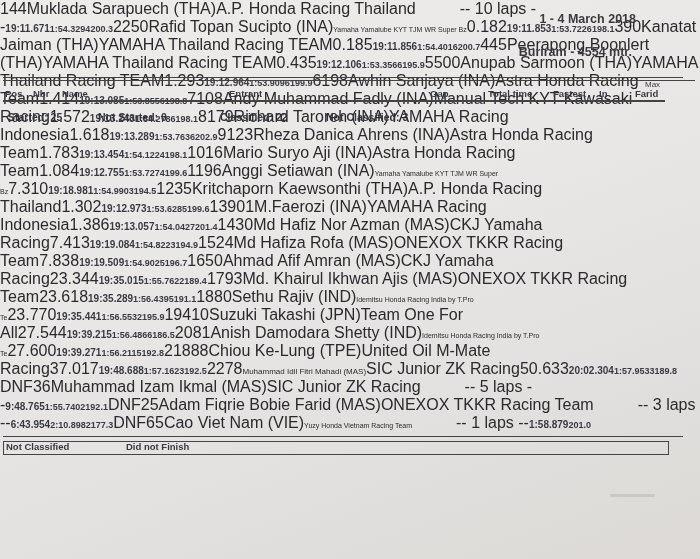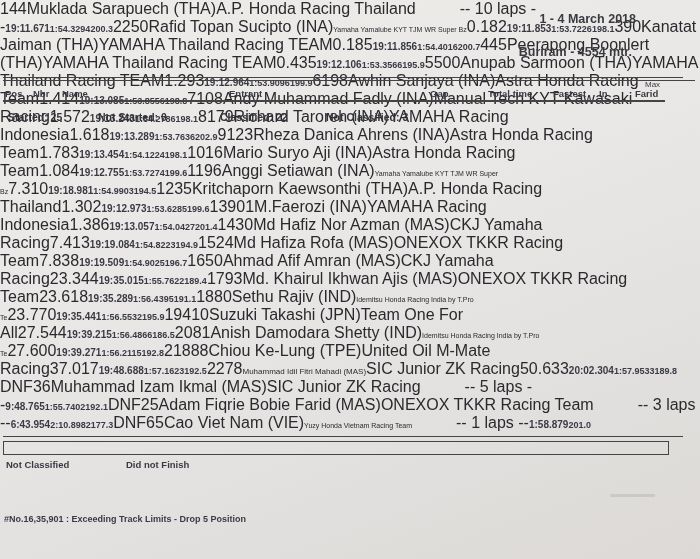--- a/index.html
+++ b/index.html
@@ -26,21 +26,21 @@
   .c-name { left: 62px; }
   .c-ent { left: 229px; }
   .c-ent.small { font-size: 7px; top: 3px !important; }
   .c-gap { left: 398px; width: 60px; text-align: right; }
   .c-gap.laps { left: 395px; width: 70px; text-align: left; padding-left: 44px; }
   .c-tot { left: 484px; width: 60px; text-align: left; font-size: 10px; font-weight: bold; color: #3a3a44; top: 1px !important; }
   .c-fast { left: 545px; width: 52px; text-align: right; font-size: 9px; font-weight: bold; color: #3a3a44; top: 1px !important; }
   .c-in { left: 598px; width: 12px; text-align: center; font-size: 9px; font-weight: bold; color: #3a3a44; top: 1px !important; }
   .c-spd { left: 632px; width: 34px; text-align: right; font-size: 9px; font-weight: bold; color: #3a3a44; top: 1px !important; }
   .nc-box { position: absolute; left: 3px; top: 441px; width: 664px; height: 12px; border: 1px solid #444; font-size: 9.5px; font-weight: bold; color: #3a3a44; }
-  .nc-box span { position: absolute; top: -1px; white-space: nowrap; margin-top: 18px; }
+  .nc-box span { position: absolute; top: -1px; white-space: nowrap; }
   .footnote { position: absolute; left: 4px; top: 514px; font-size: 9px; font-weight: bold; color: #3a3a44; }
   .smudge { position: absolute; left: 610px; top: 494px; width: 45px; height: 3px; background: #b8b5b0; opacity: .5; border-radius: 2px; }
 </style>
 </head>
 <body>
 
 <div class="page">
   <div class="date">1 - 4 March 2018</div>
   <div class="venue">Buriram - 4554 mtr.</div>
 
@@ -72,14 +72,13 @@
 
   <div class="rule" style="left:3px; top:436px; width:680px;"></div>
   <div class="nc-box">
     <span style="left:2px">Not Classified</span>
     <span style="left:122px">Did not Finish</span>
   </div>
 
   <div id="dnf"><span class="c-pos" style="left: 4px; text-align: left; width: 26px;">DNF</span><span class="c-nbr" style="left: 33px;">36</span><span class="c-name">Muhammad Izam Ikmal (MAS)</span><span class="c-ent">SIC Junior ZK Racing</span><span class="c-gap laps">-- 5 laps --</span><span class="c-tot">9:48.765</span><span class="c-fast">1:55.740</span><span class="c-in">2</span><span class="c-spd">192.1</span><div class="row" style="top: 456px;"></div><span class="c-pos" style="left: 4px; text-align: left; width: 26px;">DNF</span><span class="c-nbr" style="left: 33px;">25</span><span class="c-name">Adam Fiqrie  Bobie Farid (MAS)</span><span class="c-ent">ONEXOX TKKR Racing Team</span><span class="c-gap laps">-- 3 laps --</span><span class="c-tot">6:43.954</span><span class="c-fast">2:10.898</span><span class="c-in">2</span><span class="c-spd">177.3</span><div class="row" style="top: 473px;"></div><span class="c-pos" style="left: 4px; text-align: left; width: 26px;">DNF</span><span class="c-nbr" style="left: 33px;">65</span><span class="c-name">Cao Viet Nam (VIE)</span><span class="c-ent small">Yuzy Honda Vietnam Racing Team</span><span class="c-gap laps">-- 1 laps --</span><span class="c-tot">1:58.879</span><span class="c-fast"></span><span class="c-in"></span><span class="c-spd">201.0</span><div class="row" style="top: 490px;"></div></div>
 
   <div class="smudge"></div>
-  <div class="footnote">#No.16,35,901 : Exceeding Track Limits - Drop 5  Position</div>
 </div>
 
 </body></html>

